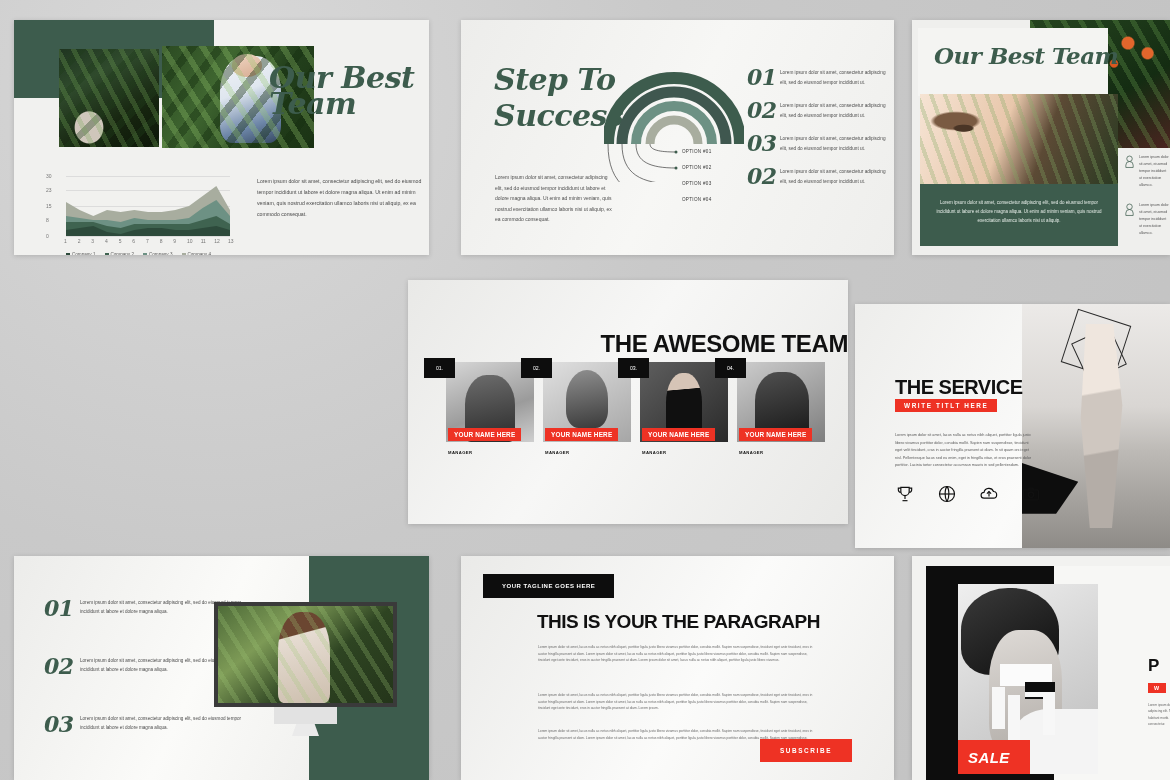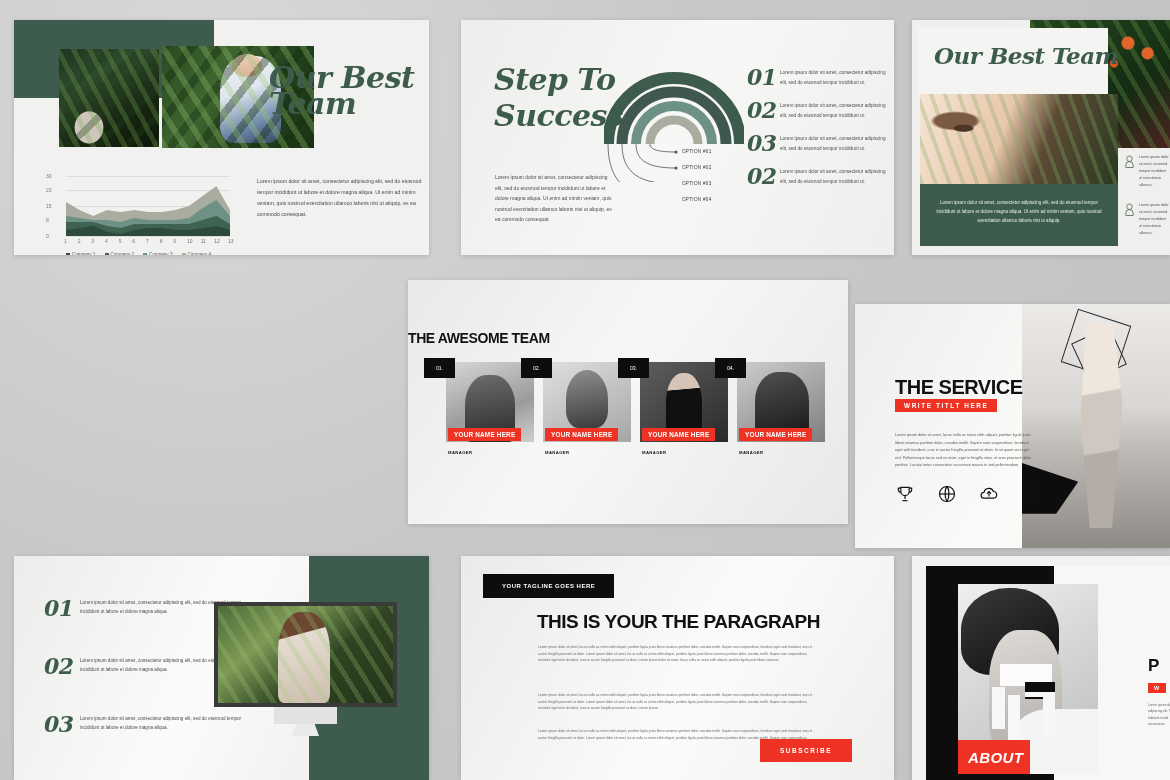--- a/index.html
+++ b/index.html
@@ -108,22 +108,22 @@
   .bagshape{position:absolute;left:48px;top:148px;width:150px;height:95px;border-radius:6px;
       background:linear-gradient(160deg,#8e9272,#6b6f52);transform:rotate(-3deg);}
   .armshape{position:absolute;left:150px;top:0px;width:70px;height:170px;
       background:linear-gradient(170deg,#d9dad4,#a9aaa2);transform:rotate(6deg);}
   #s4 .thanks{position:absolute;left:95px;top:170px;width:230px;color:#fff;
       font-size:46px;line-height:46px;font-family:"DejaVu Serif", serif;font-style:italic;font-weight:700;}
 
   
   #s5{left:408px;top:280px;width:440px;height:244px;
       background:linear-gradient(125deg,#e9e9e7 0%,#f7f7f6 45%,#e8e8e6 100%);}
-  #s5 .title{position:absolute;left:0;right:0;top:50px;text-align:left;
-      font-size:14px;font-weight:800;letter-spacing:-.4px;color:#111;}
+  #s5 .title{position:absolute;left:0;right:0;top:50px;text-align:right;
+      font-size:24px;font-weight:800;letter-spacing:-.4px;color:#111;}
   .member{position:absolute;top:82px;width:88px;}
   .mnum{position:absolute;left:-22px;top:-4px;width:31px;height:20px;background:#0d0d0d;color:#fff;
       font-size:5.2px;display:flex;align-items:center;justify-content:center;z-index:3;}
   .mphoto{position:absolute;left:0;top:0;width:88px;height:80px;overflow:hidden;}
   .bwA{width:100%;height:100%;position:relative;background:linear-gradient(160deg,#d7d7d7,#9b9b9b 60%,#cfcfcf);}
   .bwA:after{content:"";position:absolute;left:22%;top:16%;width:56%;height:84%;border-radius:44% 44% 12% 12%;
       background:linear-gradient(170deg,#6c6c6c,#2a2a2a);}
   .bwB{width:100%;height:100%;position:relative;background:linear-gradient(150deg,#e0e0e0,#a6a6a6);}
   .bwB:after{content:"";position:absolute;left:26%;top:10%;width:48%;height:72%;border-radius:50% 50% 30% 30%;
       background:linear-gradient(170deg,#8f8f8f,#3a3a3a);}
@@ -504,21 +504,21 @@
           <div class="shirt"></div>
         </div>
     </div>
     <div class="gl1"></div>
     <div class="gl2"></div>
     <div class="gl3"></div>
     <div class="gl4"></div>
     <div class="gl5"></div>
     <div class="gl6"></div>
     <div class="sale">
-      <span>ABOUT</span>
+      <span>SALE</span>
     </div>
     <div class="rcontent">
       <div class="rtitle">P</div>
       <div class="rbadge">W</div>
       <div class="rpara">Lorem ipsum dolor sit amet, consectetur adipiscing elit. Nunc ut ante. Pellentesque habitant morbi. Lorem ipsum dolor sit amet, consectetur.</div>
     </div>
   </div>
 
 </div>
 

